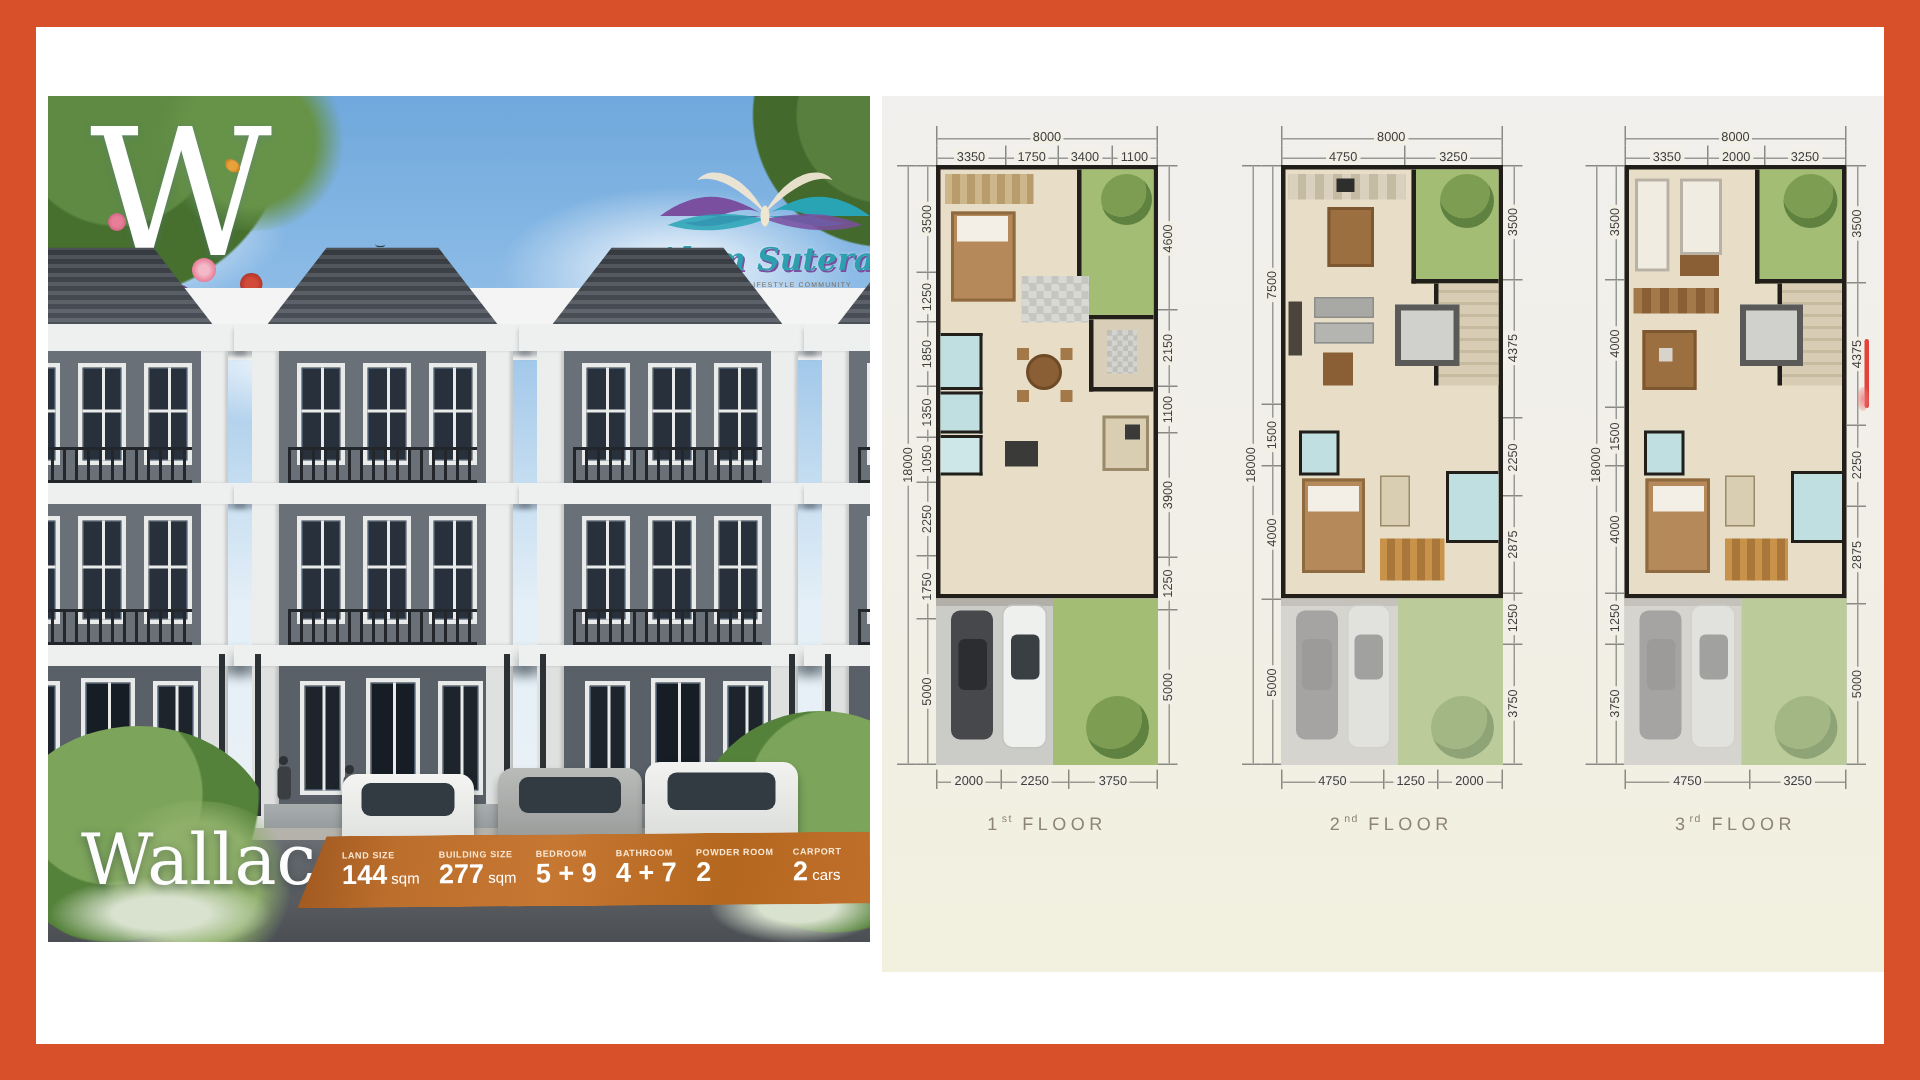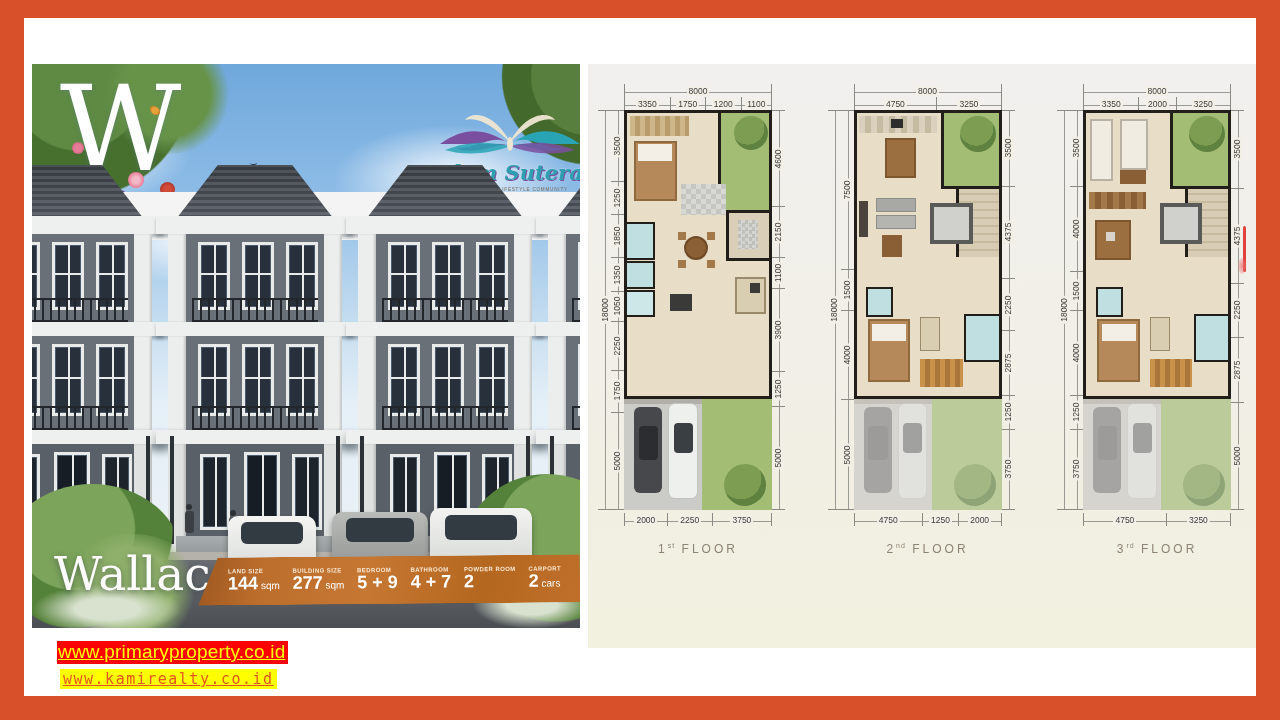--- a/index.html
+++ b/index.html
@@ -407,21 +407,21 @@
             </div>
           </div>
           <div class="dim-h">
             <div class="seg" style="flex-grow: 3350;">
               <span>3350</span>
             </div>
             <div class="seg" style="flex-grow: 1750;">
               <span>1750</span>
             </div>
             <div class="seg" style="flex-grow: 1800;">
-              <span>1200</span>
+              <span>3400</span>
             </div>
             <div class="seg" style="flex-grow: 1100;">
               <span>1100</span>
             </div>
           </div>
         </div>
         <div class="plan-mid">
           <div class="dim-v">
             <div class="seg" style="flex-grow: 18000;">
               <span>18000</span>
@@ -730,22 +730,20 @@
             </div>
             <div class="seg" style="flex-grow: 3250;">
               <span>3250</span>
             </div>
           </div>
         </div>
         <div class="plan-label"><span>3</span><sup>rd</sup><span> FLOOR</span></div>
       </div>
     </div>
 
-  <a class="link1" href="#">www.primaryproperty.co.id</a>
-  <a class="link2" href="#">www.kamirealty.co.id</a>
 
   <div class="red-mark"></div>
   <div class="pink-smudge"></div>
 
   <div class="frame-edge frame-top"></div>
   <div class="frame-edge frame-bottom"></div>
   <div class="frame-edge frame-left"></div>
   <div class="frame-edge frame-right"></div>
 </div>
 

